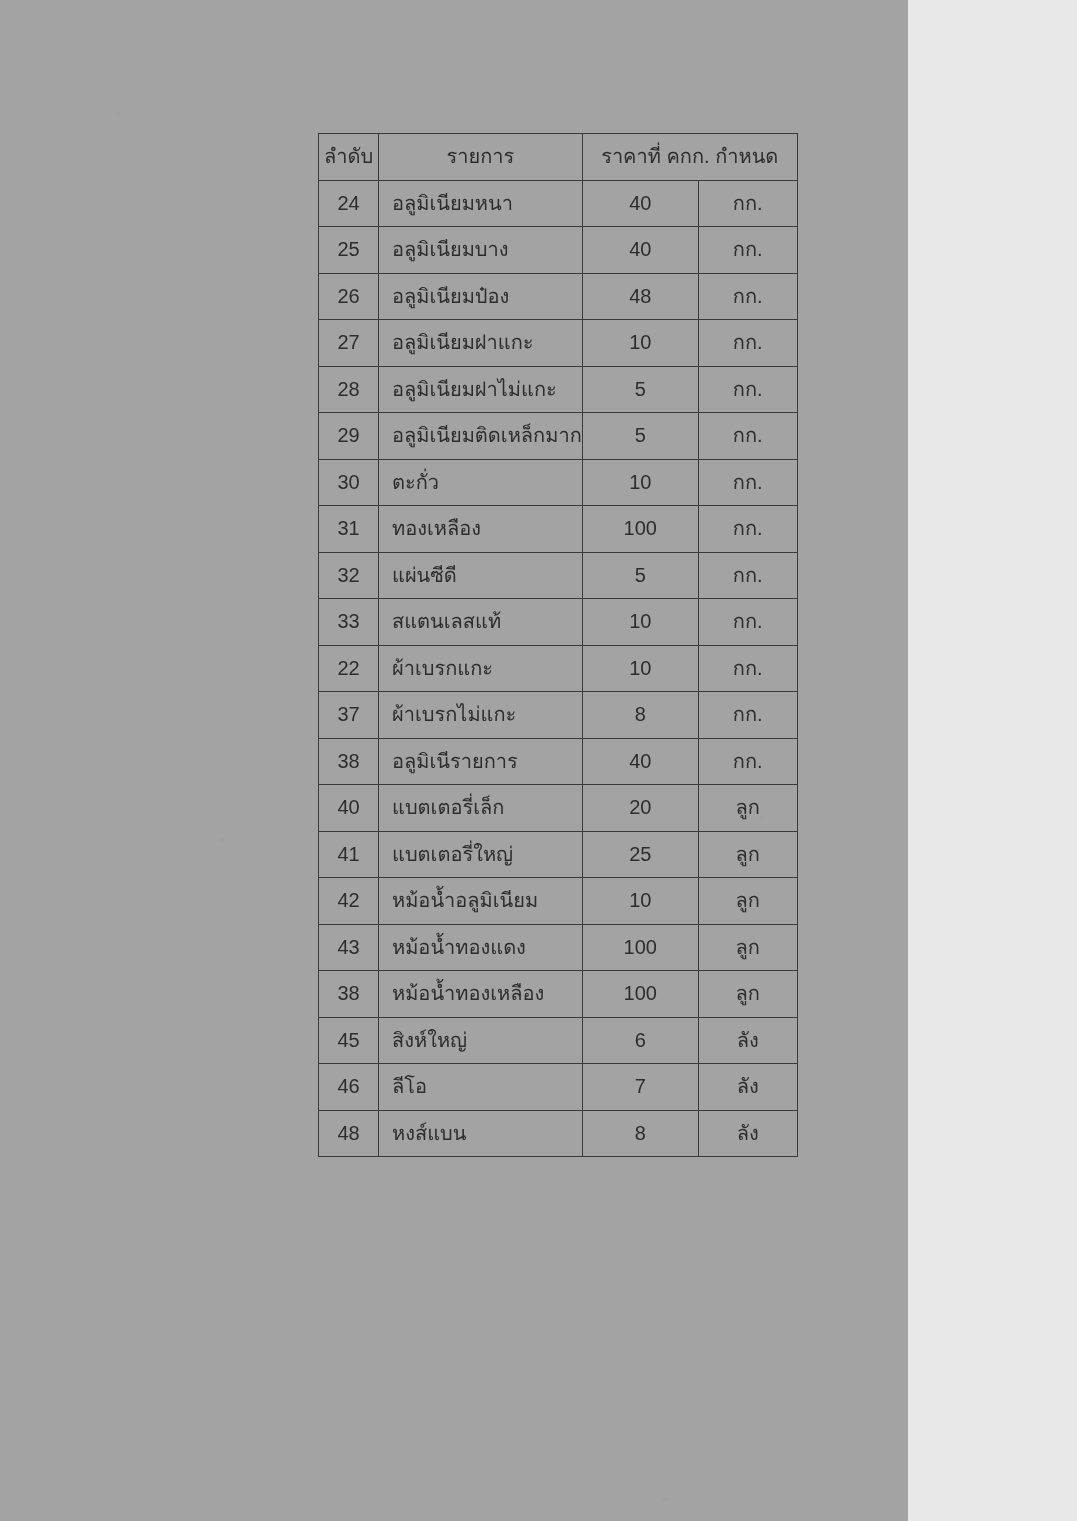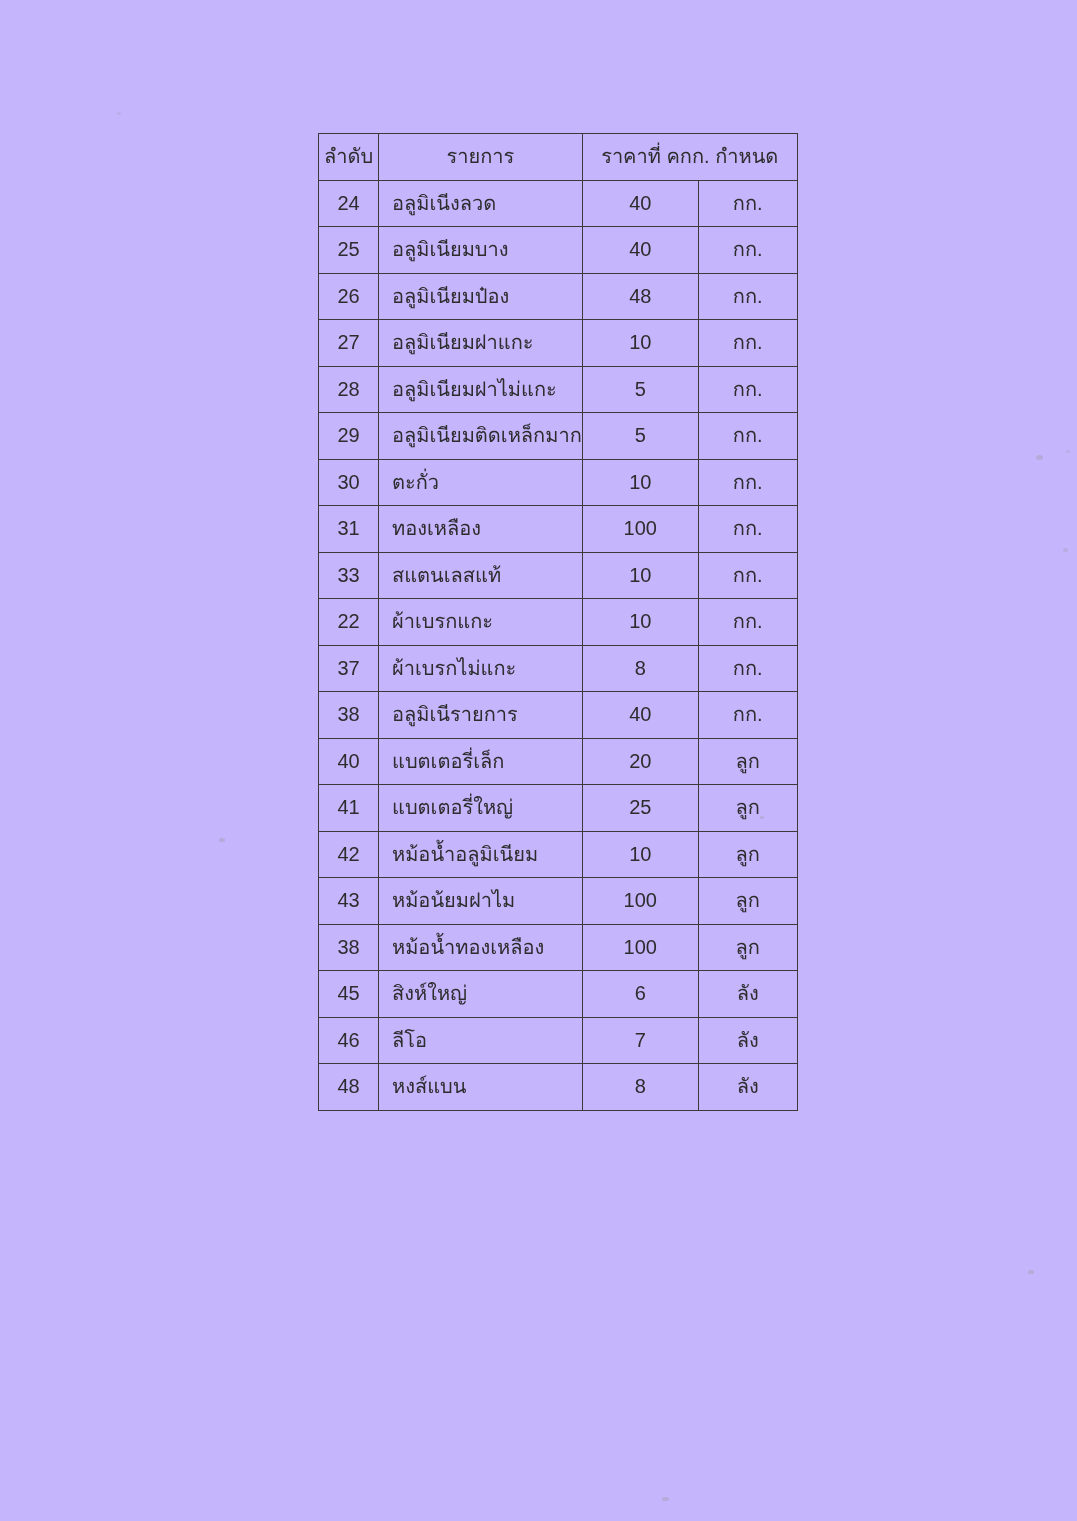--- a/index.html
+++ b/index.html
@@ -2,23 +2,23 @@
 <html><head>
 <meta charset="utf-8">
 <style>
   html, body {
     margin: 0;
     padding: 0;
     background: #e8e8e8;
   }
   .page {
     position: relative;
-    width: 1077px;
+    width: 908px;
     height: 1521px;
-    background: #c4b5fd;
+    background: #a3a3a3;
     overflow: hidden;
     font-family: "Liberation Sans", "DejaVu Sans", sans-serif;
     color: #2d2d2d;
   }
   table.price-table {
     position: absolute;
     left: 318px;
     top: 133px;
     border-collapse: collapse;
     table-layout: fixed;
@@ -76,21 +76,21 @@
     <thead>
       <tr>
         <th>ลำดับ</th>
         <th>รายการ</th>
         <th colspan="2">ราคาที่ คกก. กำหนด</th>
       </tr>
     </thead>
     <tbody>
         <tr>
       <td class="cell-no">24</td>
-      <td class="cell-item">อลูมิเนีงลวด</td>
+      <td class="cell-item">อลูมิเนียมหนา</td>
       <td class="cell-price">40</td>
       <td class="cell-unit">กก.</td>
     </tr>
         <tr>
       <td class="cell-no">25</td>
       <td class="cell-item">อลูมิเนียมบาง</td>
       <td class="cell-price">40</td>
       <td class="cell-unit">กก.</td>
     </tr>
         <tr>
@@ -123,20 +123,26 @@
       <td class="cell-price">10</td>
       <td class="cell-unit">กก.</td>
     </tr>
         <tr>
       <td class="cell-no">31</td>
       <td class="cell-item">ทองเหลือง</td>
       <td class="cell-price">100</td>
       <td class="cell-unit">กก.</td>
     </tr>
         <tr>
+      <td class="cell-no">32</td>
+      <td class="cell-item">แผ่นซีดี</td>
+      <td class="cell-price">5</td>
+      <td class="cell-unit">กก.</td>
+    </tr>
+        <tr>
       <td class="cell-no">33</td>
       <td class="cell-item">สแตนเลสแท้</td>
       <td class="cell-price">10</td>
       <td class="cell-unit">กก.</td>
     </tr>
         <tr>
       <td class="cell-no">22</td>
       <td class="cell-item">ผ้าเบรกแกะ</td>
       <td class="cell-price">10</td>
       <td class="cell-unit">กก.</td>
@@ -166,21 +172,21 @@
       <td class="cell-unit">ลูก</td>
     </tr>
         <tr>
       <td class="cell-no">42</td>
       <td class="cell-item">หม้อน้ำอลูมิเนียม</td>
       <td class="cell-price">10</td>
       <td class="cell-unit">ลูก</td>
     </tr>
         <tr>
       <td class="cell-no">43</td>
-      <td class="cell-item">หม้อน้ยมฝาไม</td>
+      <td class="cell-item">หม้อน้ำทองแดง</td>
       <td class="cell-price">100</td>
       <td class="cell-unit">ลูก</td>
     </tr>
         <tr>
       <td class="cell-no">38</td>
       <td class="cell-item">หม้อน้ำทองเหลือง</td>
       <td class="cell-price">100</td>
       <td class="cell-unit">ลูก</td>
     </tr>
         <tr>

